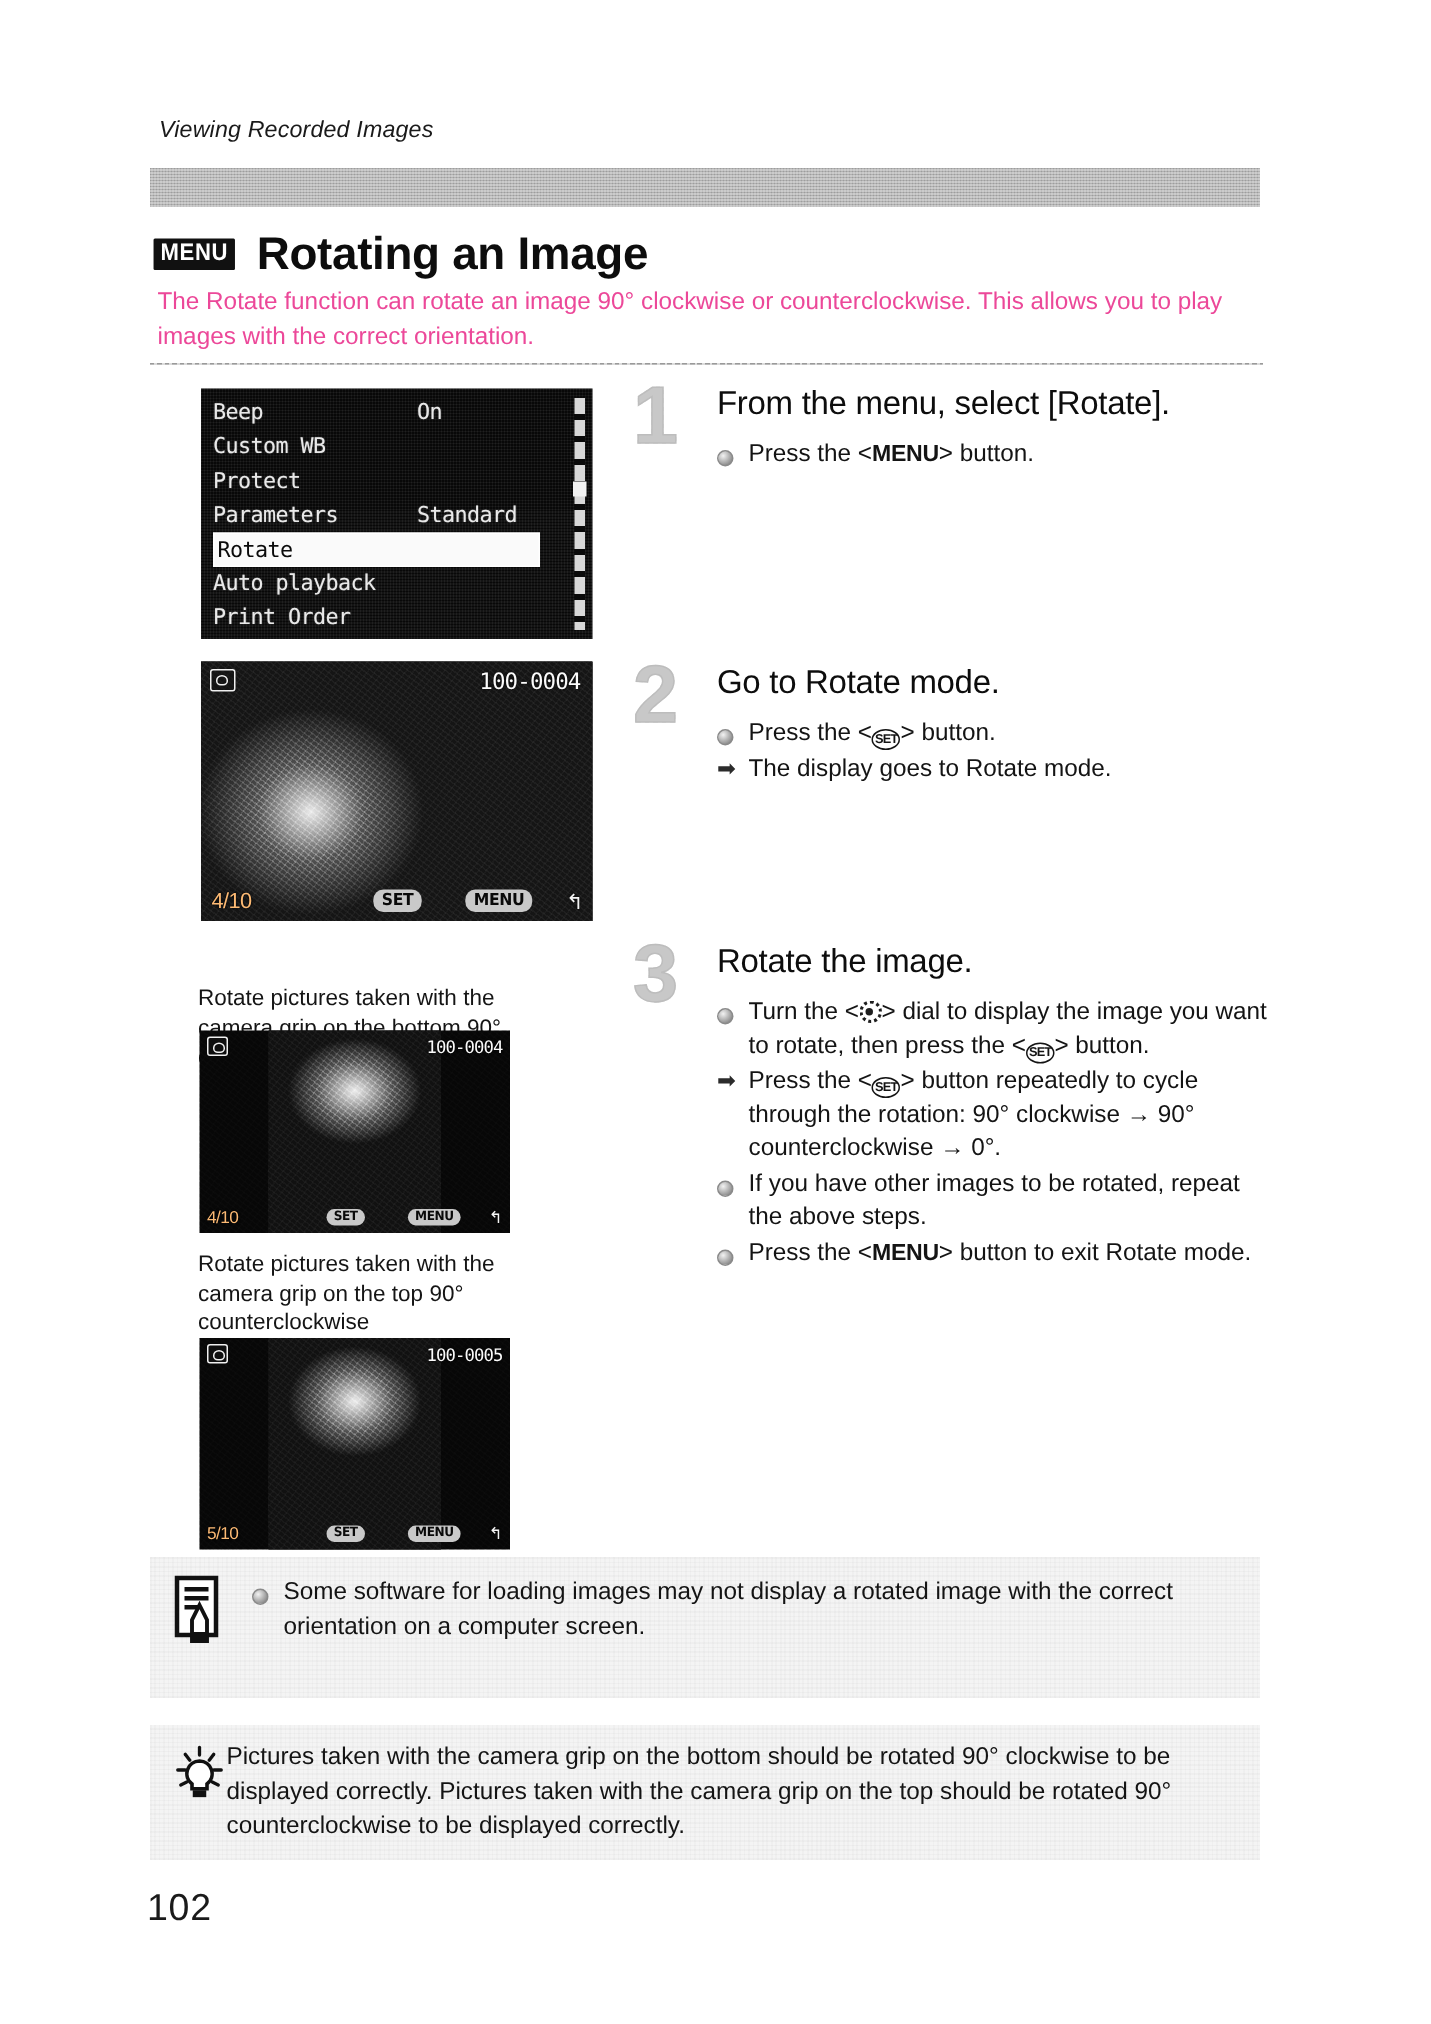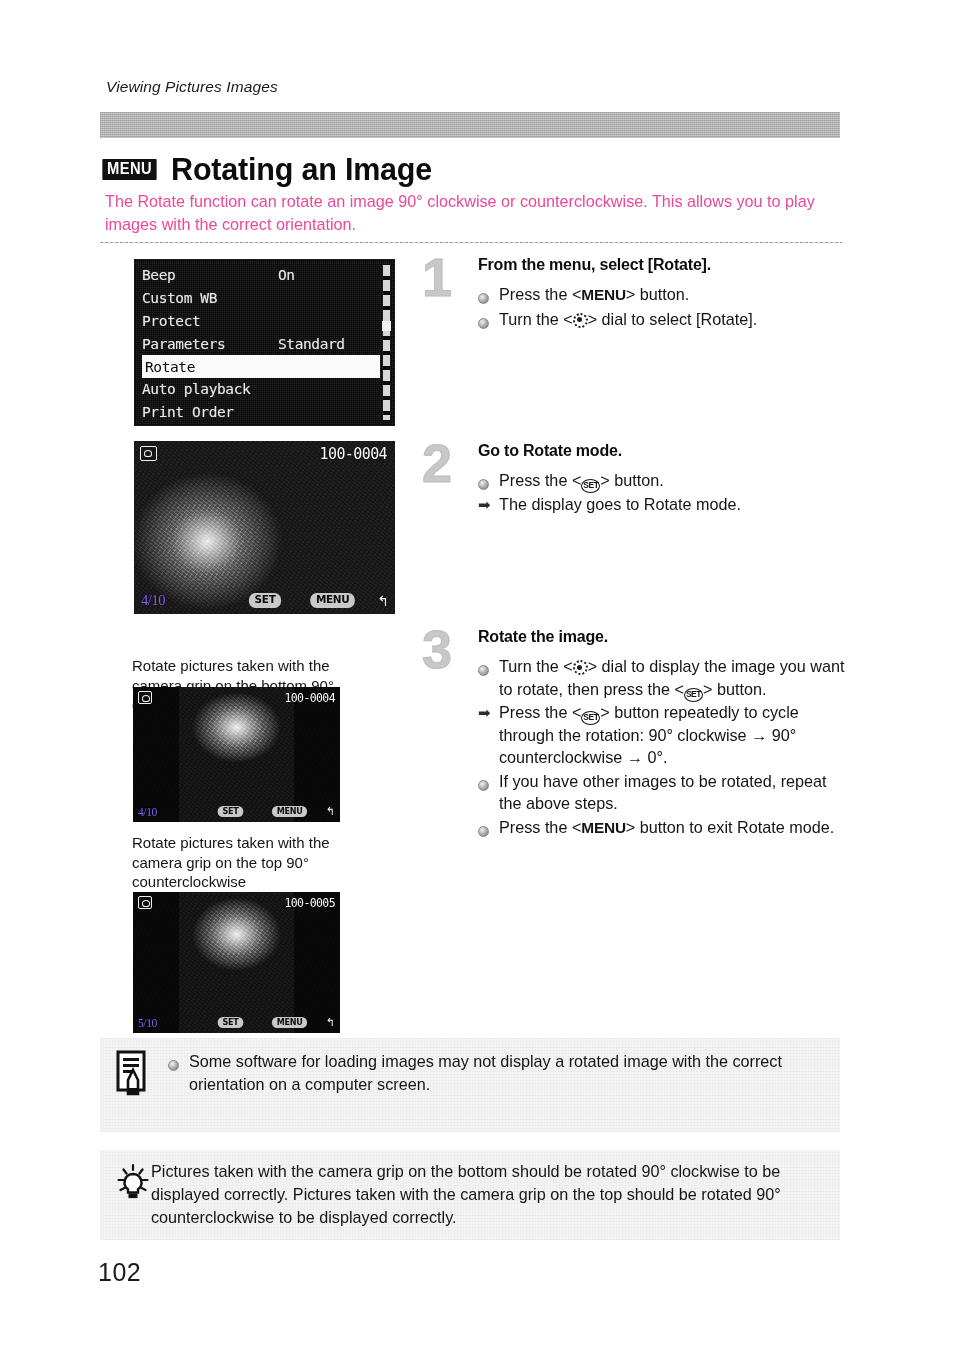--- a/index.html
+++ b/index.html
@@ -134,21 +134,21 @@
     text-shadow: 0 0 1px rgba(255,255,255,.35);
   }
   .menu-row .mlabel { width: 136px; }
   .menu-row .mvalue { }
   .menu-row.selected {
     background: #fafafa;
     color: #0b0b0b;
     border: 1.6px solid #ffffff;
     box-sizing: border-box;
     text-shadow: none;
-    width: 238px;
+    width: 218px;
     padding-left: 2px;
   }
   .menu-scroll {
     position: absolute;
     right: 5px;
     top: 6px;
     width: 7px;
     height: 155px;
     background: repeating-linear-gradient(180deg, #d8d8d8 0 11px, #0a0a0a 11px 15px);
   }
@@ -224,22 +224,22 @@
     font-family: "DejaVu Sans Mono", monospace;
     font-size: 15px;
     letter-spacing: -.6px;
     text-shadow: 0 0 2px #000;
   }
   .osd-filenum.small { font-size: 11.5px; right: 5px; top: 4px; }
   .osd-count {
     position: absolute;
     left: 7px;
     bottom: 5px;
-    color: #8b5cf6;
-    font-family: Liberation Serif, serif;
+    color: #fdba74;
+    font-family: Liberation Sans, sans-serif;
     font-size: 14.5px;
     letter-spacing: -.4px;
     text-shadow: 0 0 2px #000;
   }
   .osd-count.small { font-size: 11.5px; bottom: 4px; left: 5px; }
   .osd-btn {
     position: absolute;
     bottom: 6px;
     background: #c9c9c9;
     color: #0a0a0a;
@@ -290,22 +290,22 @@
     line-height: 1;
     color: #c8c8c8;
     -webkit-text-stroke: 1px #bdbdbd;
     font-family: "Liberation Sans", sans-serif;
     background-image: repeating-linear-gradient(45deg, rgba(0,0,0,.12) 0 2px, rgba(255,255,255,0) 2px 4px);
     -webkit-background-clip: text;
     user-select: none;
   }
   .step-body { margin-left: 68px; }
   .step-title {
-    font-size: 16px;
-    font-weight: bold;
+    font-size: 22px;
+    font-weight: normal;
     color: #0d0d0d;
     letter-spacing: -.2px;
     margin-bottom: 9px;
   }
   .bullet-line {
     position: relative;
     padding-left: 21px;
     font-size: 16.2px;
     line-height: 22.5px;
     color: #141414;
@@ -429,21 +429,21 @@
     font-size: 25px;
     color: #1a1a1a;
     letter-spacing: .5px;
   }
 </style>
 </head>
 <body>
 
 <div class="page">
 
-  <div class="running-head">Viewing Pictures Images</div>
+  <div class="running-head">Viewing Recorded Images</div>
   <div class="head-bar"></div>
 
   <div class="title-row">
     <span class="menu-chip">MENU</span>
     <span class="title-text">Rotating an Image</span>
   </div>
 
   <div class="intro">The Rotate function can rotate an image 90° clockwise or counterclockwise. This allows you to play images with the correct orientation.</div>
   <div class="rule"></div>
 
@@ -520,24 +520,20 @@
     <div class="osd-return small" style="right:5px;">↰</div>
   </div>
 
   <div class="step" id="step-1">
     <div class="step-num">1</div>
     <div class="step-body">
       <div class="step-title">From the menu, select [Rotate].</div>
       <div class="bullet-line">
         <span class="bmark"><span class="dot-mark"></span></span>
         <span>Press the &lt;</span><span class="kbd">MENU</span><span>&gt; button.</span>
-      </div>
-      <div class="bullet-line">
-        <span class="bmark"><span class="dot-mark"></span></span>
-        <span>Turn the &lt;</span><span class="dial-glyph"></span><span>&gt; dial to select [Rotate].</span>
       </div>
     </div>
   </div>
 
   <div class="step" id="step-2">
     <div class="step-num">2</div>
     <div class="step-body">
       <div class="step-title">Go to Rotate mode.</div>
       <div class="bullet-line">
         <span class="bmark"><span class="dot-mark"></span></span>

